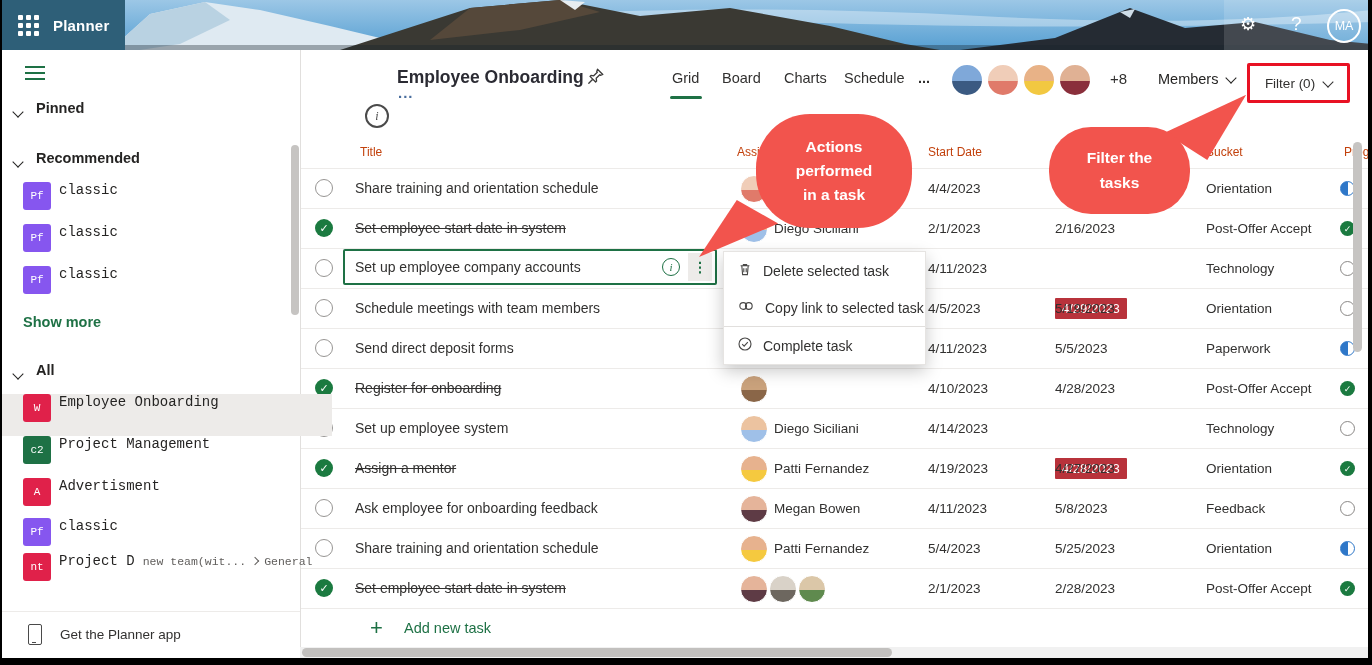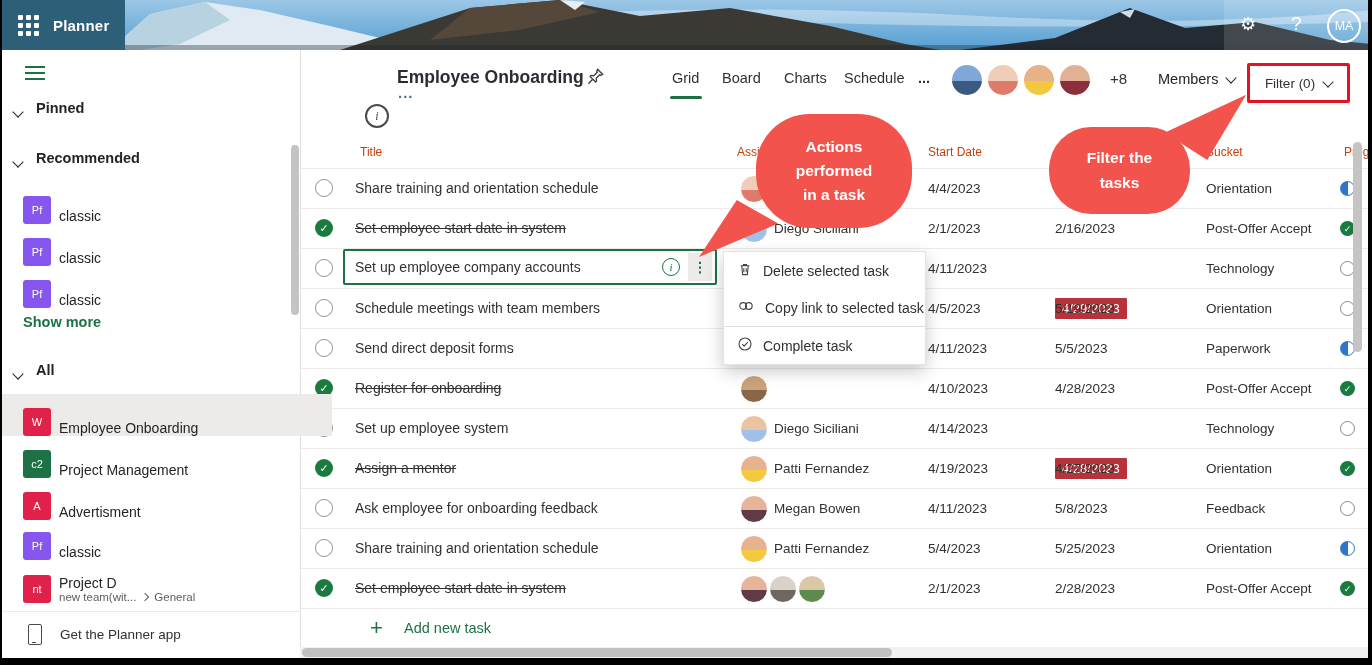--- a/index.html
+++ b/index.html
@@ -18,21 +18,21 @@
   .me-avatar{left:1327px;top:9px;width:30px;height:30px;border:2px solid #fff;border-radius:50%;
              color:#fff;font-size:12.5px;display:flex;align-items:center;justify-content:center;z-index:4;}
 
   
   .sidebar{left:0;top:50px;width:300px;height:615px;background:#fff;border-right:1px solid #e1dfdd;z-index:5;}
   .hamburger{left:25px;top:12px;width:20px;cursor:pointer;}
   .hamburger i{display:block;height:2px;background:#1e7145;margin:4px 0;}
   .sec-head{display:flex;align-items:flex-end;gap:14px;font-size:14.5px;font-weight:bold;color:#252423;cursor:pointer;}
   .chev{display:inline-block;width:7px;height:7px;border-right:1.6px solid currentColor;border-bottom:1.6px solid currentColor;transform:rotate(45deg);}
   .chev-r{transform:rotate(-45deg);width:5px;height:5px;}
-  .side-item{position:absolute;left:0;width:332px;height:42px;display:flex;align-items:flex-end;cursor:pointer;}
+  .side-item{position:absolute;left:0;width:332px;height:42px;display:flex;align-items:flex-start;cursor:pointer;font-family:Liberation Mono, monospace;}
   .side-item.selected{background:#edebe9;}
   .tile{width:28px;height:28px;margin-left:23px;border-radius:3px;color:#fff;font-size:11px;
         display:flex;align-items:center;justify-content:center;flex:none;}
   .side-label{margin-left:8px;font-size:14px;color:#252423;}
   .side-sub{font-size:11.5px;color:#605e5c;display:flex;align-items:center;gap:6px;margin-left:8px;}
   .green-link{color:#1e7145;font-weight:bold;font-size:14.5px;cursor:pointer;}
   .side-divider{left:0;width:300px;border-top:1px solid #edebe9;}
   .phone-icon{width:12px;height:19px;border:1.5px solid #4a4a4a;border-radius:2px;position:relative;}
   .phone-icon:after{content:"";position:absolute;left:3px;bottom:1px;width:4px;height:1.5px;background:#4a4a4a;}
   .side-scroll{left:291px;top:95px;width:8px;height:170px;background:#c6c4c2;border-radius:4px;}
@@ -205,21 +205,21 @@
        </span>
      </div>
         <div class="side-item " style="top:468px;">
        <span class="tile" style="background:#8656ef">Pf</span>
        <span style="display:flex;flex-direction:column;">
          <span class="side-label">classic</span>
        </span>
      </div>
         <div class="side-item " style="top:503px;height:50px;">
        <span class="tile" style="background:#e0214a">nt</span>
-       <span style="display:flex;flex-direction:column;">
+       <span style="display:flex;">
          <span class="side-label">Project D</span>
             <span class="side-sub">new team(wit...
        <span class="chev chev-r"></span>General</span>
        </span>
      </div>
       </div>
 
     <div class="abs side-divider" style="top:561px;"></div>
     <div class="abs" style="left:28px;top:574px;display:flex;align-items:center;gap:18px;">
       <span class="phone-icon"></span>

